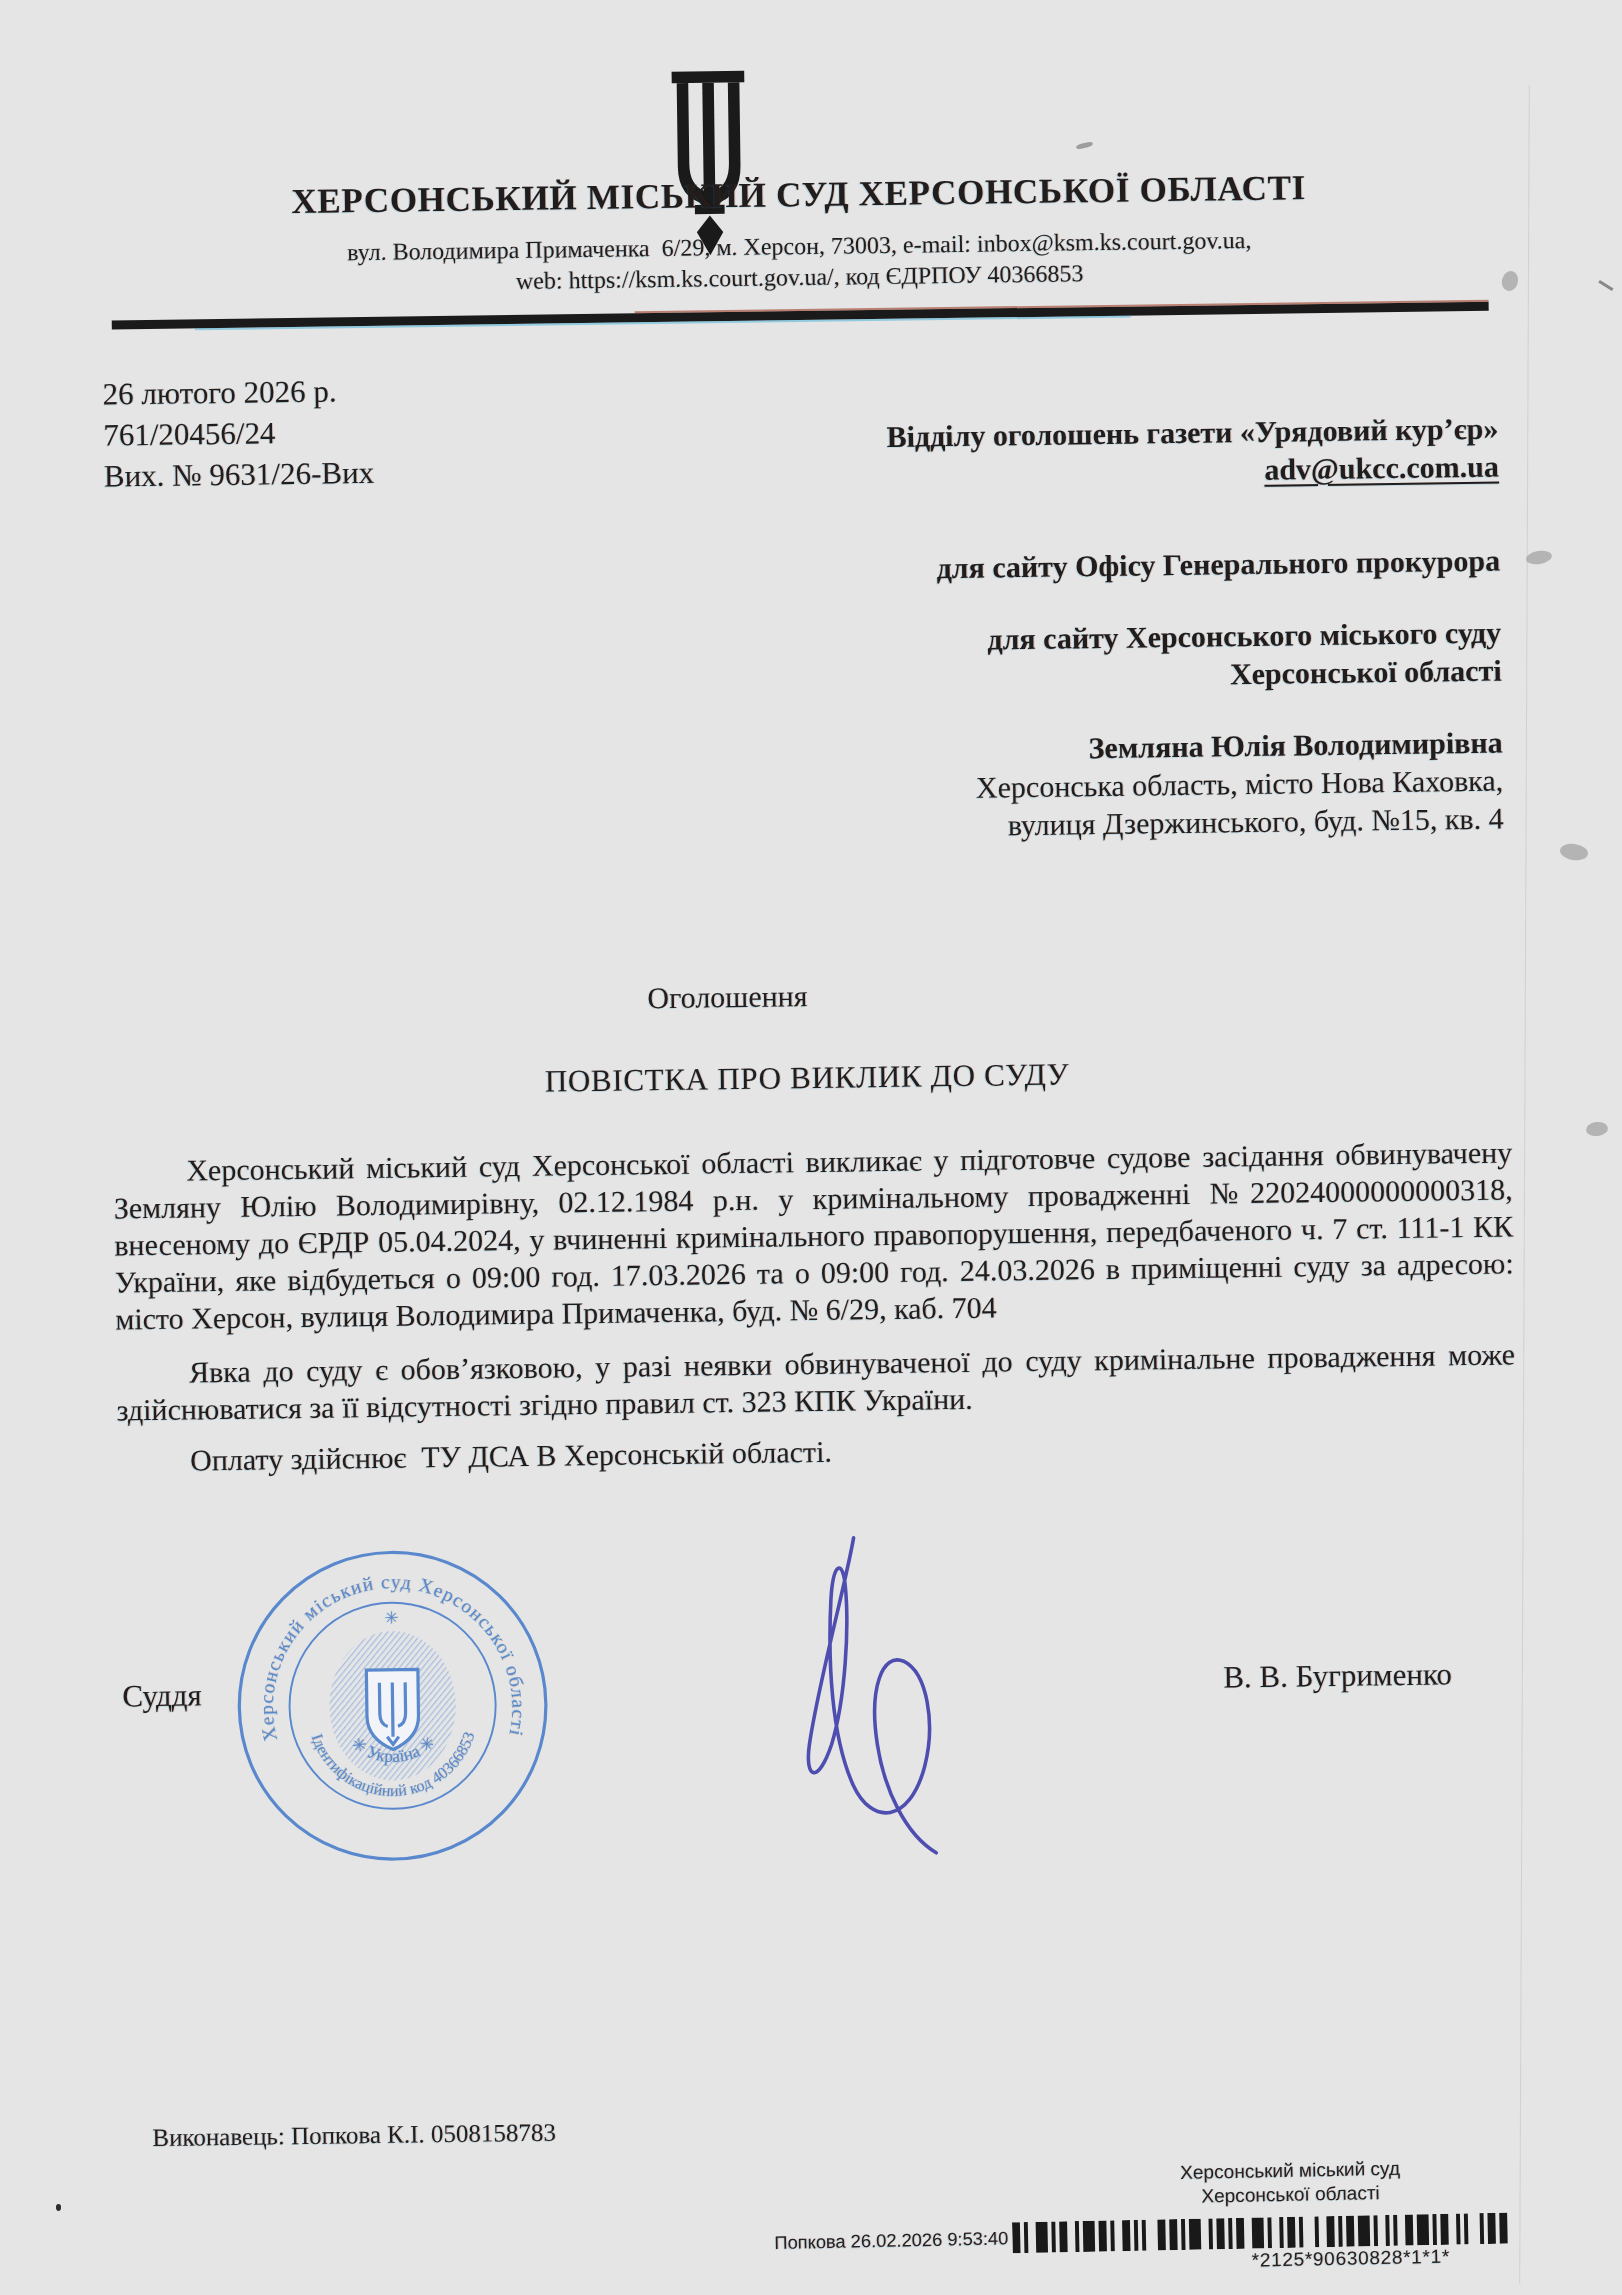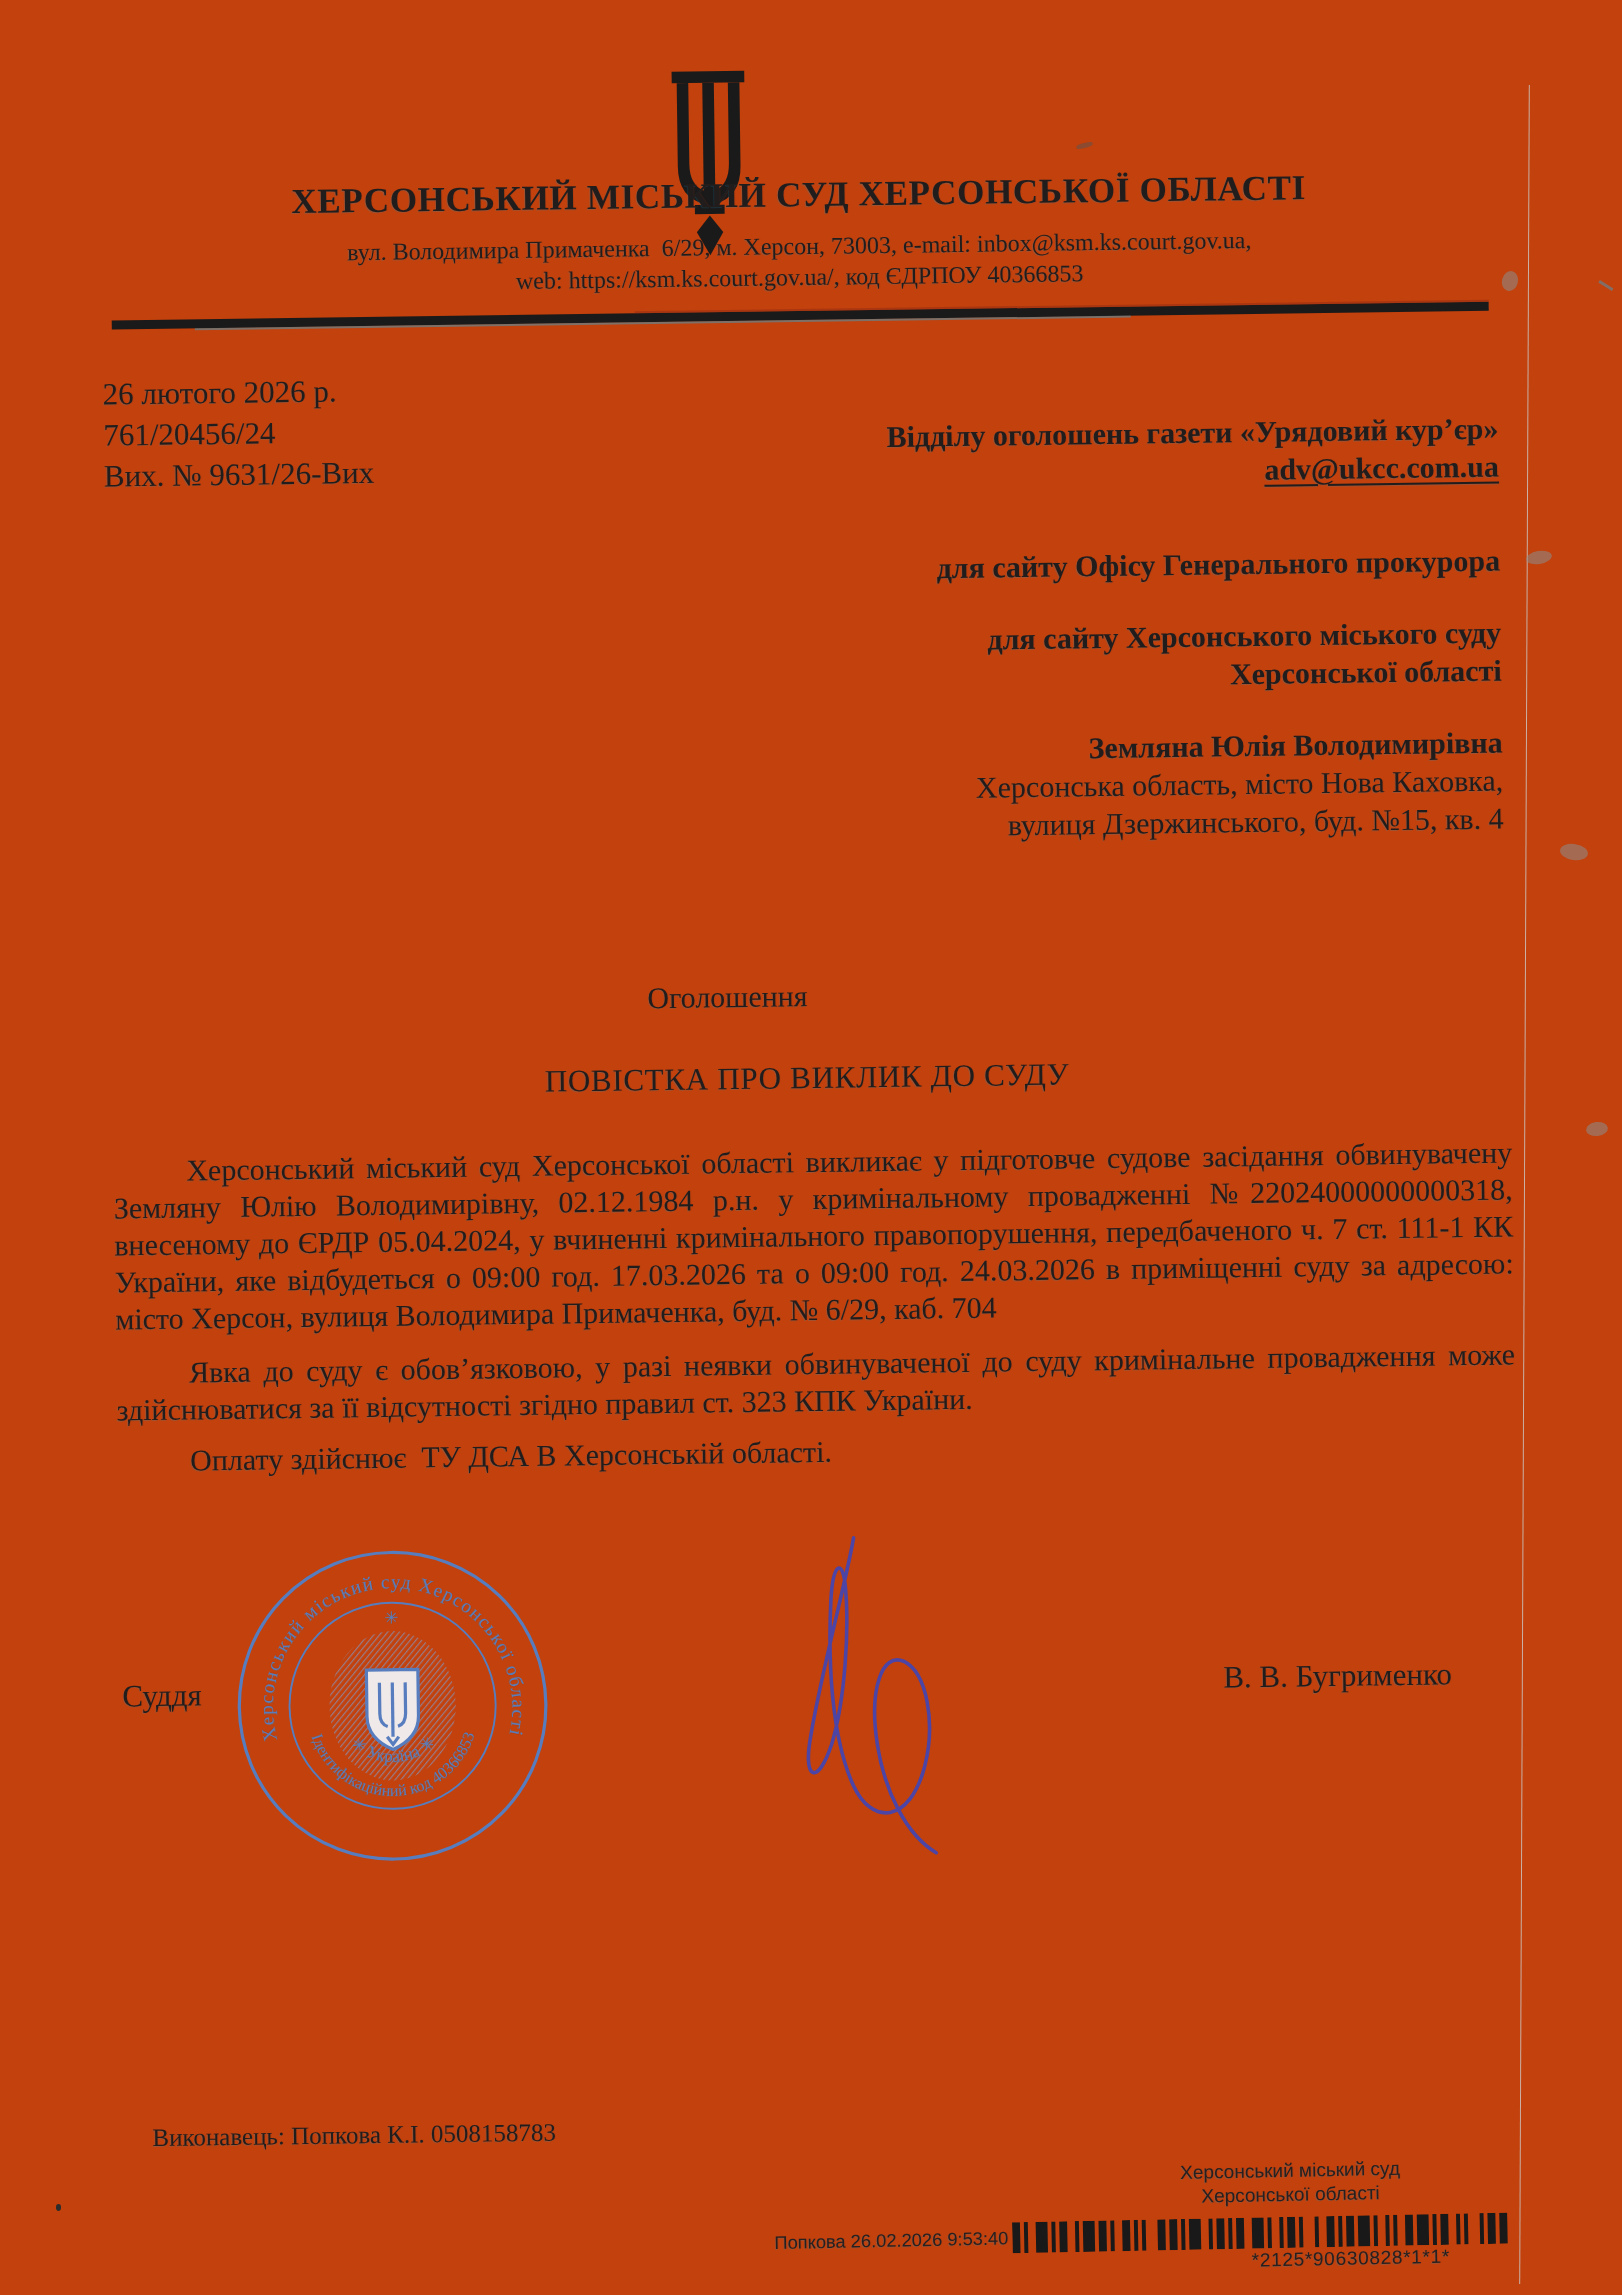--- a/index.html
+++ b/index.html
@@ -1,17 +1,17 @@
 <!DOCTYPE html>
 <html style="font-size:10.5px"><head>
 <meta charset="utf-8">
 <style>
   html,body{margin:0;padding:0}
   body{width:1623px;height:2295px;position:relative;overflow:hidden;background:#ffffff}
-  .page{position:absolute;inset:0;background:#c2410c}
+  .page{position:absolute;inset:0;background:#e5e5e5}
   .skew{position:absolute;inset:0;transform:rotate(-0.78deg);transform-origin:811px 1145px;
         font-family:"Liberation Serif",serif;color:#221d1d;
         text-shadow:0.9px 0 0 rgba(150,55,25,.20), -0.9px 0.9px 0 rgba(25,150,200,.20)}
 
   
   .emblem{position:absolute;left:673px;top:60px;width:99px;height:203px}
   .court-title{position:absolute;left:0;top:175px;width:1623px;text-align:center;
                font-weight:bold;font-size:35px;letter-spacing:0.7px;white-space:nowrap}
   .addr{position:absolute;left:0;width:1623px;text-align:center;font-size:24px;white-space:pre}
   .addr-1{top:233px}

